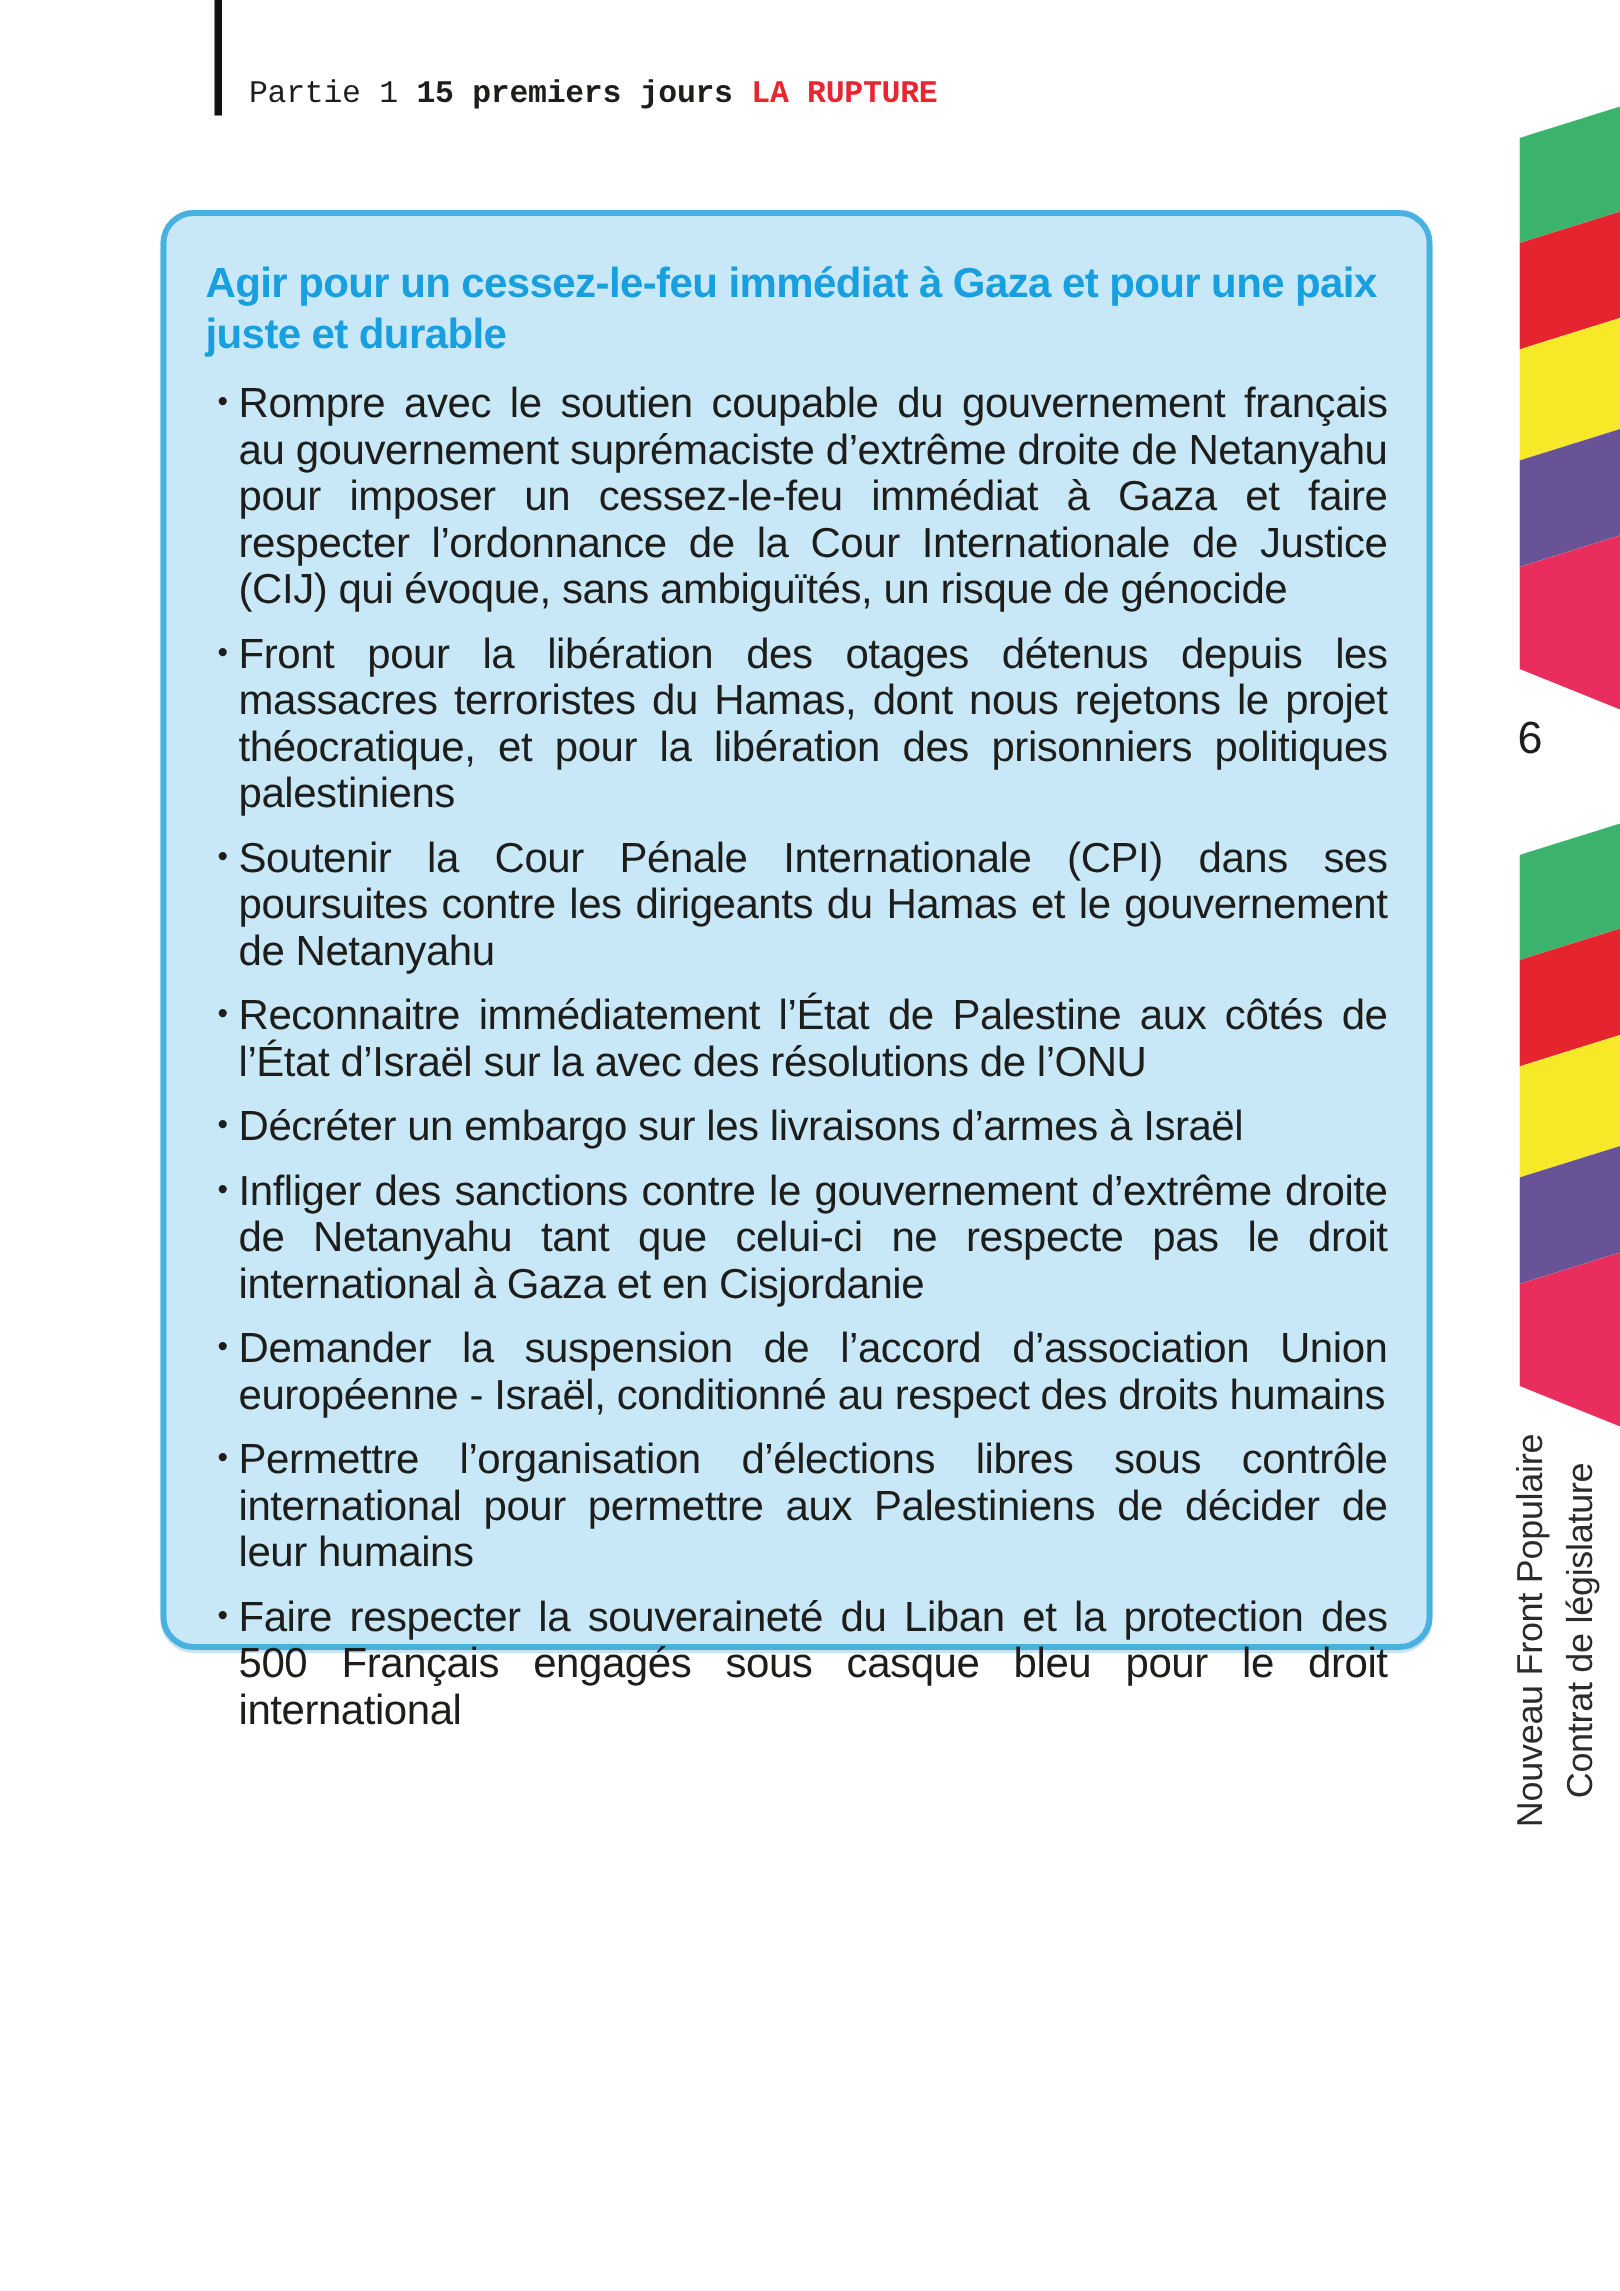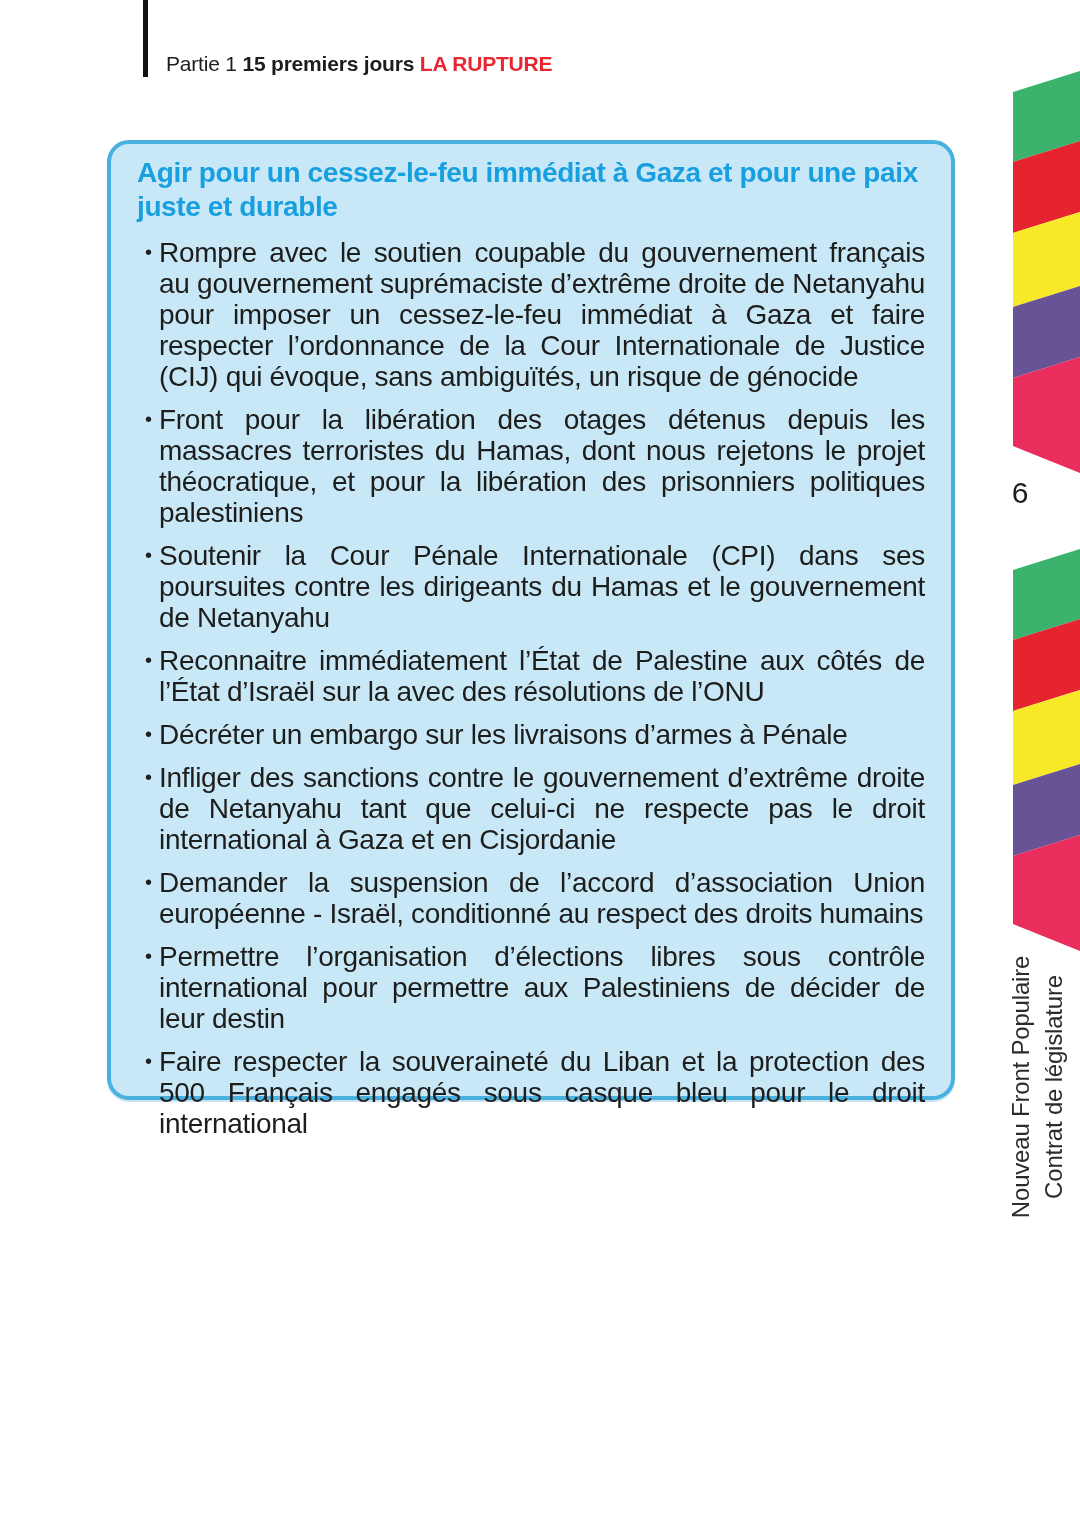--- a/index.html
+++ b/index.html
@@ -20,32 +20,32 @@
     color:var(--ink);
   }
   
   .head-rule{
     position:absolute;left:143px;top:0;width:5px;height:77px;
     background:#111111;
   }
   .head-line{
     position:absolute;left:166px;top:51px;
     font-size:21px;line-height:25px;letter-spacing:-0.2px;
-    white-space:nowrap;color:#1d1d1b;
+    white-space:nowrap;color:#1d1d1b;font-family:Liberation Mono, monospace;
   }
   .head-line .plain{font-weight:400;}
   .head-line .bold{font-weight:700;}
   .head-line .red{font-weight:700;color:var(--highlight-red);}
   
   .bluebox{
     position:absolute;left:107px;top:140px;width:848px;height:960px;
     background:var(--box-bg);
     border:4px solid var(--box-border);
     border-radius:22px;
-    padding:12px 26px 24px 26px;
+    padding:28px 26px 24px 26px;
     box-shadow:0 2px 0 rgba(40,140,190,0.25);
   }
   .box-title{
     color:var(--title-blue);
     font-weight:700;
     font-size:28px;line-height:34px;letter-spacing:-0.4px;
     margin-bottom:13px;
     max-width:800px;
   }
   .bullet{
@@ -117,33 +117,33 @@
         <div class="bullet">
           <span class="dot">•</span>
           <span class="btext">Soutenir la Cour Pénale Internationale (CPI) dans ses poursuites contre les dirigeants du Hamas et le gouvernement de Netanyahu</span>
         </div>
         <div class="bullet">
           <span class="dot">•</span>
           <span class="btext">Reconnaitre immédiatement l’État de Palestine aux côtés de l’État d’Israël sur la avec des résolutions de l’ONU</span>
         </div>
         <div class="bullet">
           <span class="dot">•</span>
-          <span class="btext">Décréter un embargo sur les livraisons d’armes à Pénale</span>
+          <span class="btext">Décréter un embargo sur les livraisons d’armes à Israël</span>
         </div>
         <div class="bullet">
           <span class="dot">•</span>
           <span class="btext">Infliger des sanctions contre le gouvernement d’extrême droite de Netanyahu tant que celui-ci ne respecte pas le droit international à Gaza et en Cisjordanie</span>
         </div>
         <div class="bullet">
           <span class="dot">•</span>
           <span class="btext">Demander la suspension de l’accord d’association Union européenne - Israël, conditionné au respect des droits humains</span>
         </div>
         <div class="bullet">
           <span class="dot">•</span>
-          <span class="btext">Permettre l’organisation d’élections libres sous contrôle international pour permettre aux Palestiniens de décider de leur destin</span>
+          <span class="btext">Permettre l’organisation d’élections libres sous contrôle international pour permettre aux Palestiniens de décider de leur humains</span>
         </div>
         <div class="bullet">
           <span class="dot">•</span>
           <span class="btext">Faire respecter la souveraineté du Liban et la protection des 500 Français engagés sous casque bleu pour le droit international</span>
         </div>
       </div>
   </div>
 
   <svg class="ribbon ribbon-1" viewBox="0 0 67 402" preserveAspectRatio="none" aria-hidden="true">
     <polygon points="0,21 67,0 67,70 0,91" fill="#3cb36c"></polygon>

